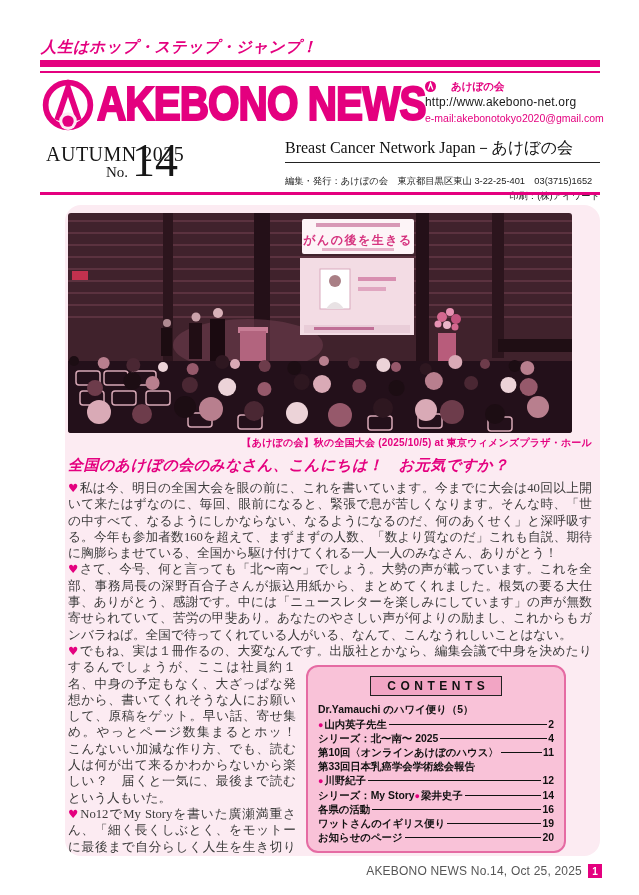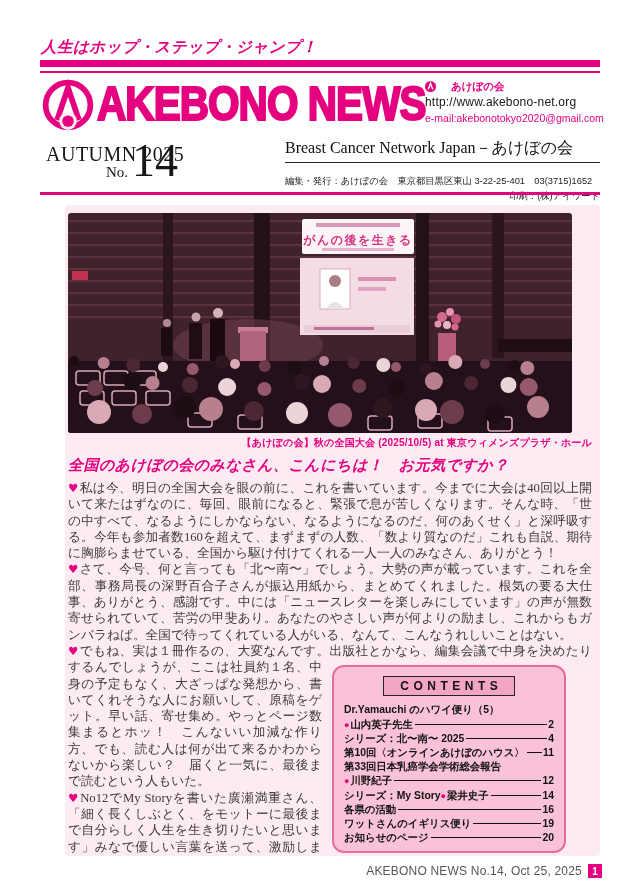--- a/index.html
+++ b/index.html
@@ -41,21 +41,21 @@
     font-family:"Liberation Serif", serif; font-size:16px; color:#111;
     padding-bottom:3px; border-bottom:1.5px solid #222; white-space:nowrap;
   }
   .pub-line { font-size:9.3px; color:#222; margin-top:12px; white-space:nowrap; }
   .print-line { font-size:9.3px; color:#222; margin-top:2px; text-align:right; }
   .rule-magenta { position:absolute; left:40px; width:560px; top:192px; height:2.5px; background:#e4007f; }
 
   
   .pink-container {
     position:absolute; left:65px; top:205px; width:535px; height:651px;
-    background:#fcebf2; border-radius:4px; overflow:hidden;
+    background:#fcebf2; border-radius:16px; overflow:hidden;
   }
   .photo-wrap { margin:8px 0 0 3px; width:504px; height:220px; border-radius:3px; overflow:hidden; }
   .photo-wrap svg { display:block; }
   .photo-caption {
     margin-top:3px; padding-right:8px; text-align:right;
     font-size:10px; font-weight:700; color:#e4007f; letter-spacing:.2px;
   }
 
   .article { margin:6px 8px 0 3px; }
   .article-heading {
@@ -66,21 +66,21 @@
     font-family:"Liberation Serif", serif;
     font-size:12.7px; line-height:16.3px; color:#3b3b3b;
     text-align:justify;
   }
   .article-body p { text-indent:0; }
   .heart { color:#e4007f; margin-right:1px; font-family:"DejaVu Sans", sans-serif; font-size:11.5px; }
 
   .float-spacer { float:right; width:0; height:185px; }
   .contents-box {
     float:right; clear:right;
-    width:234px; margin:0 26px 4px 10px;
+    width:260px; margin:0 26px 4px 10px;
     background:#f9c2d8; border:2px solid #e56ba3; border-radius:12px;
     padding:8px 10px 6px 10px;
     font-family:"Liberation Sans", sans-serif; text-align:left;
   }
   .contents-title {
     width:max-content; margin:1px auto 7px auto;
     border:1.2px solid #222; background:#f2a5c4;
     padding:1px 12px; font-size:12px; font-weight:700;
     letter-spacing:4.5px; color:#111; text-indent:4.5px;
   }

